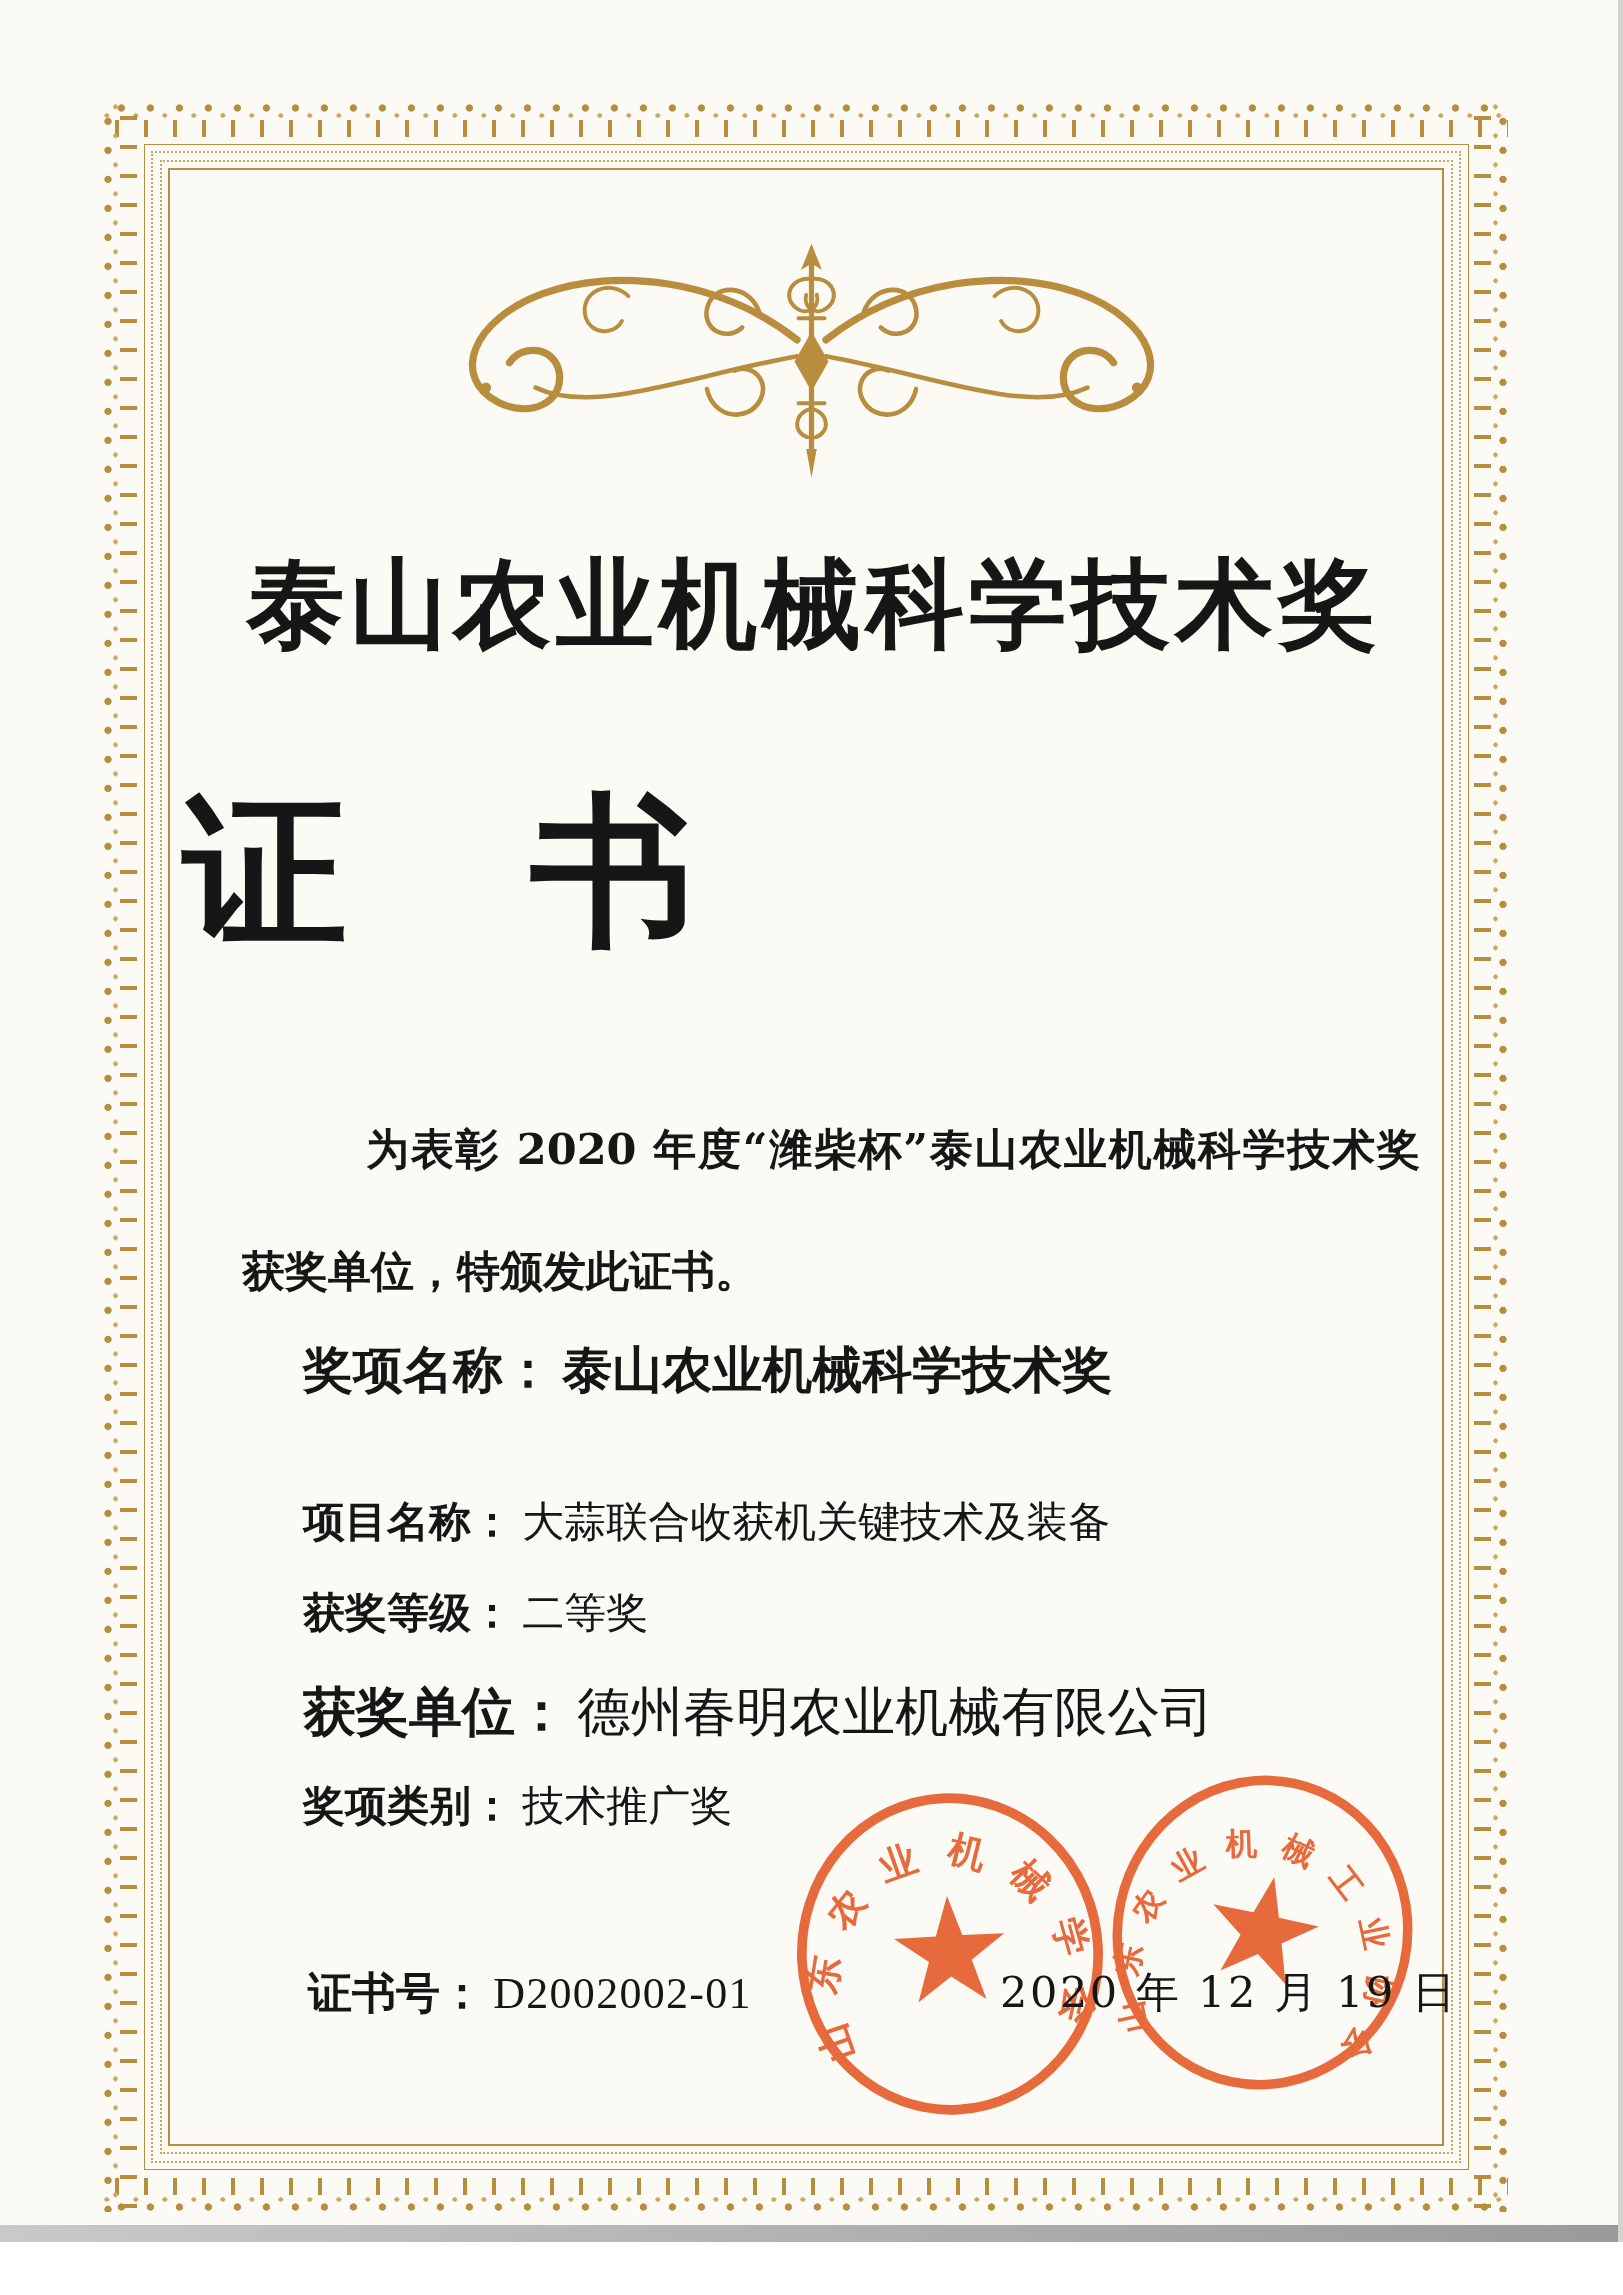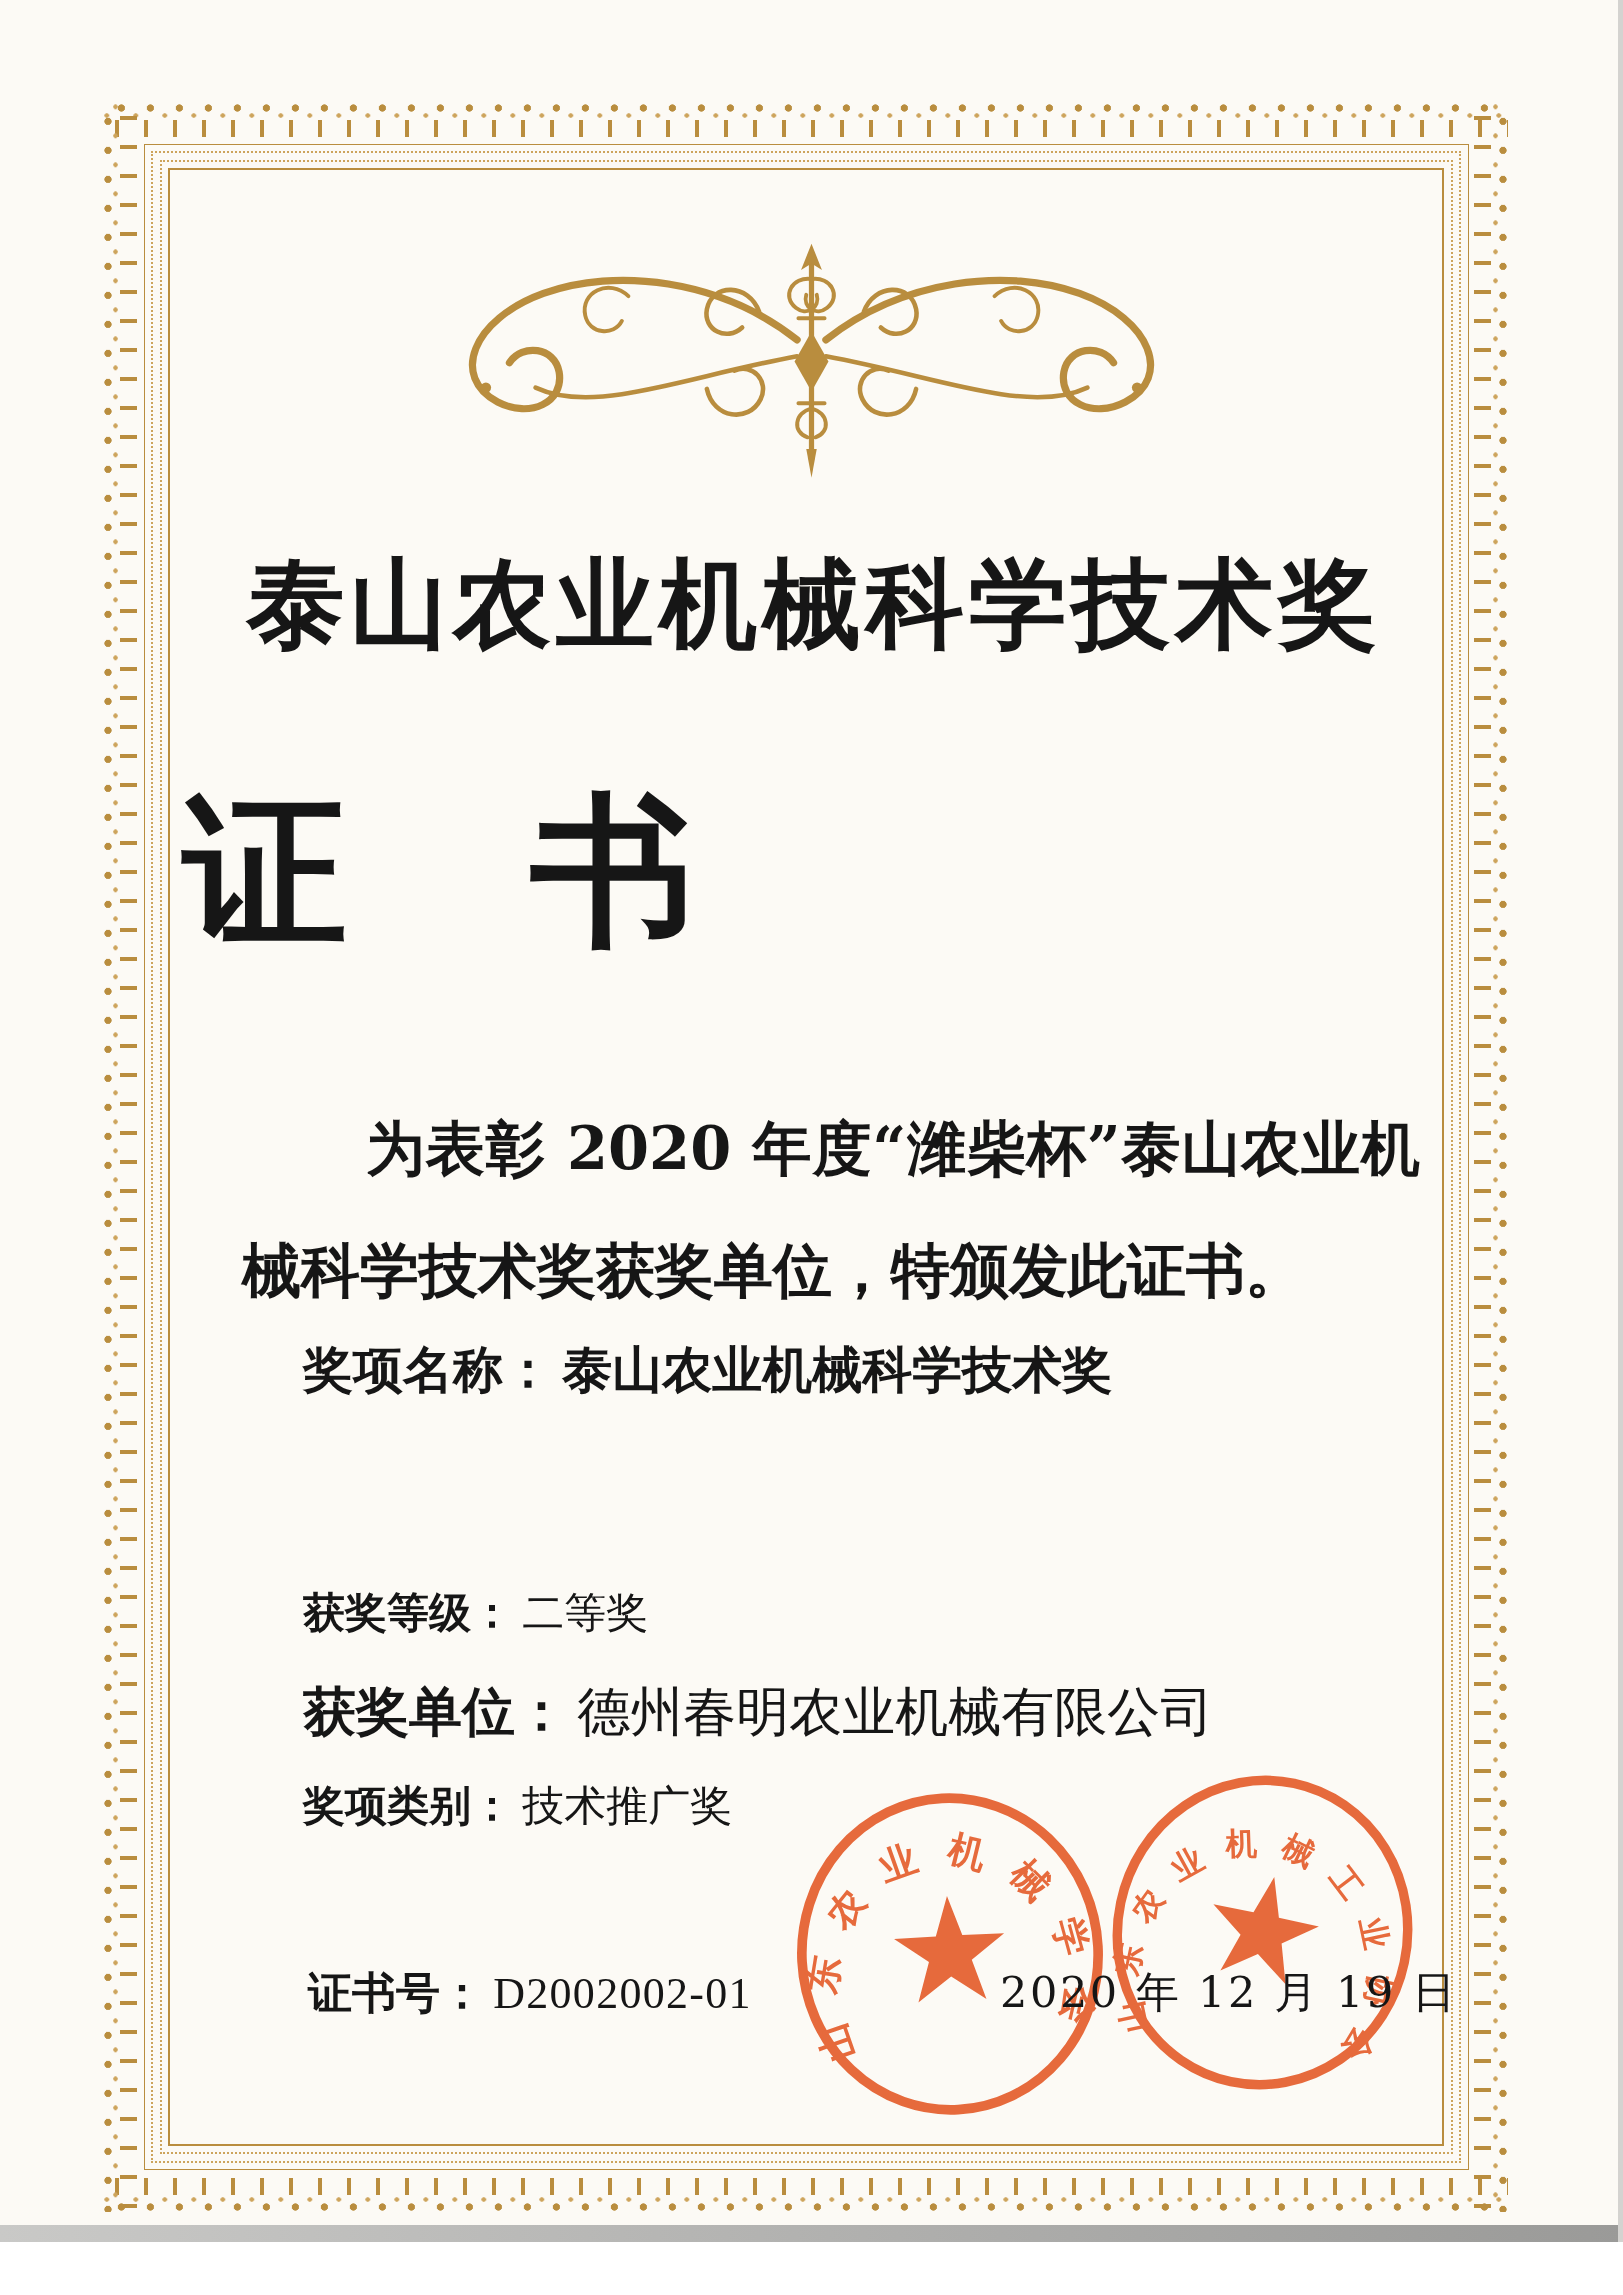--- a/index.html
+++ b/index.html
@@ -76,21 +76,21 @@
     text-align:center;font-size:98px;font-weight:bold;letter-spacing:5.2px;
     white-space:nowrap;
   }
   .cert-title{
     position:absolute;left:183px;right:0;top:763px;margin:0;
     text-align:left;font-size:164px;font-weight:bold;letter-spacing:183px;
     white-space:nowrap;
   }
   .citation{
     position:absolute;left:242px;top:1088px;width:1178px;margin:0;
-    font-size:59px;line-height:122px;font-weight:bold;
+    font-size:43px;line-height:122px;font-weight:bold;
     text-align:justify;text-indent:124px;
   }
   .field-row{position:absolute;left:303px;white-space:nowrap;}
   .row-label{font-weight:bold;}
   .row-value{margin-left:9.2px;font-weight:normal;}
   .f1{top:1337px;font-size:50px;}
   .f1 .row-value{font-weight:bold;}
   .f2{top:1494px;font-size:42px;}
   .f3{top:1585px;font-size:42px;}
   .f4{top:1677px;font-size:53px;}
@@ -152,20 +152,23 @@
   </svg>
 
   <h1 class="award-title">泰山农业机械科学技术奖</h1>
   <h2 class="cert-title">证书</h2>
 
   <p class="citation">为表彰 2020 年度“潍柴杯”泰山农业机械科学技术奖获奖单位，特颁发此证书。</p>
 
   <div class="field-row f1">
     <span class="row-label">奖项名称：</span><span class="row-value">泰山农业机械科学技术奖</span>
   </div>
+  <div class="field-row f2">
+    <span class="row-label">项目名称：</span><span class="row-value">大蒜联合收获机关键技术及装备</span>
+  </div>
   <div class="field-row f3">
     <span class="row-label">获奖等级：</span><span class="row-value">二等奖</span>
   </div>
   <div class="field-row f4">
     <span class="row-label">获奖单位：</span><span class="row-value">德州春明农业机械有限公司</span>
   </div>
   <div class="field-row f5">
     <span class="row-label">奖项类别：</span><span class="row-value">技术推广奖</span>
   </div>
 

